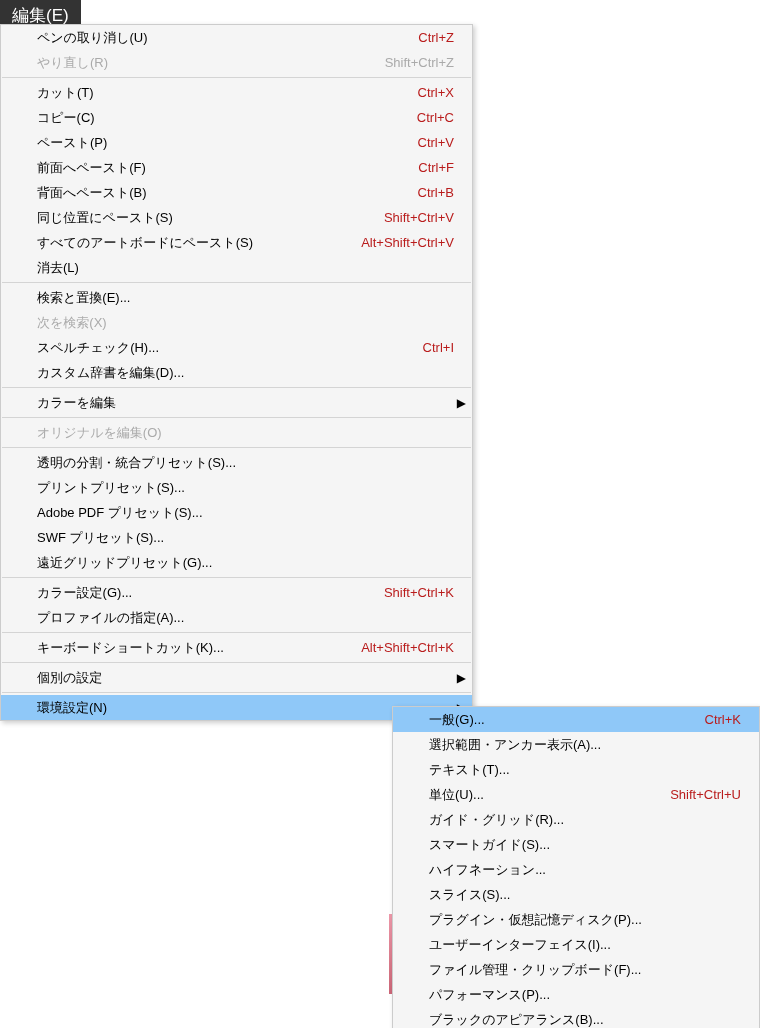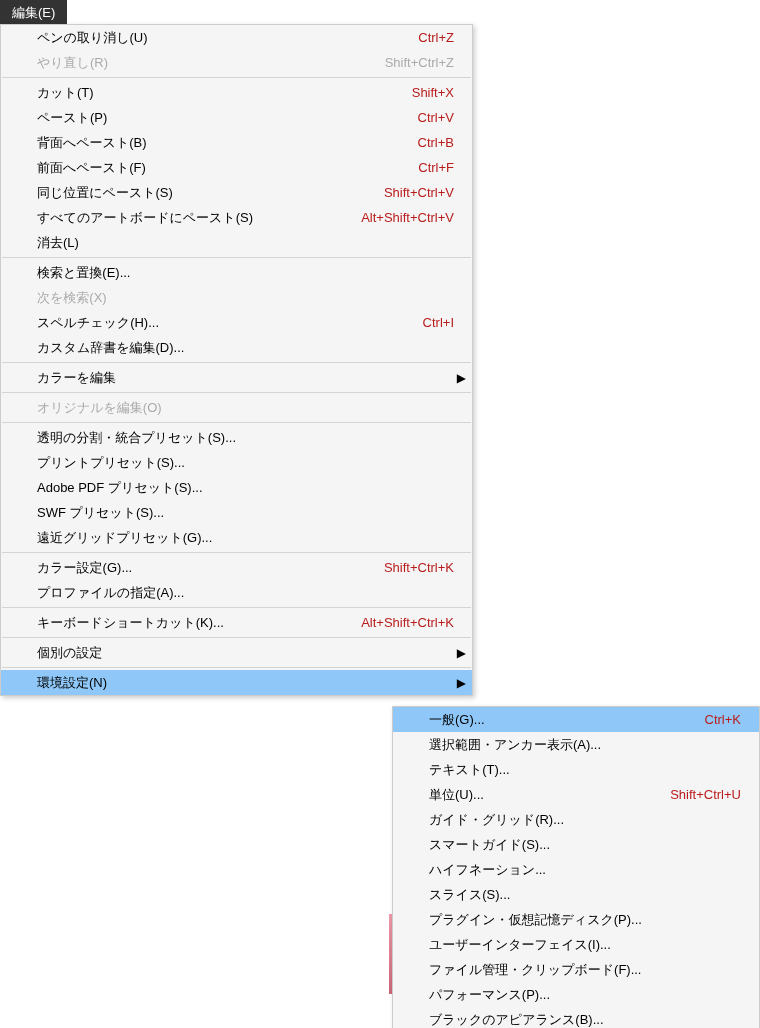--- a/index.html
+++ b/index.html
@@ -1,17 +1,17 @@
 <!DOCTYPE html>
 <html><head>
   <meta charset="utf-8">
   <style>
     * { margin: 0; padding: 0; box-sizing: border-box; }
     body { font-family: "Yu Gothic UI", "Meiryo", sans-serif; font-size: 13px; width: 760px; height: 1028px; background: #fff; color: #000; position: relative; }
-    .menubar-btn { display: inline-block; background: #333; color: #fff; padding: 4px 12px; font-size: 13px; }
+    .menubar-btn { display: inline-block; background: #333; color: #fff; padding: 4px 12px; font-size: 17px; }
     .menu { position: absolute; left: 0; top: 24px; width: 473px; background: #f5f5f5; border: 1px solid #ccc; box-shadow: 2px 2px 5px rgba(0,0,0,0.2); }
     .menu-item { display: flex; align-items: center; padding: 4px 14px 4px 36px; height: 25px; position: relative; }
     .menu-item.disabled { color: #aaa; gap: 40px; }
     .menu-item.selected { background: #8fc8f8; }
     .menu-item .label { flex: 1; white-space: nowrap; }
     .menu-item .shortcut { color: #b91c1c; margin-left: auto; padding-right: 4px; }
     .menu-item.disabled .shortcut { color: #aaa; }
     .menu-item .chevron { position: absolute; right: 6px; font-size: 12px; }
     .sep { border-top: 1px solid #d4d4d4; margin: 2px 1px; }
     .submenu { position: absolute; left: 392px; top: 706px; width: 368px; background: #f5f5f5; border: 1px solid #ccc; box-shadow: 2px 2px 5px rgba(0,0,0,0.2); }
@@ -32,33 +32,37 @@
   </div>
   <div class="menu-item disabled">
     <span class="label">やり直し(R)</span>
     <span class="shortcut">Shift+Ctrl+Z</span>
   </div>
 
   <div class="sep"></div>
 
   <div class="menu-item">
     <span class="label">カット(T)</span>
-    <span class="shortcut">Shift+X</span>
+    <span class="shortcut">Ctrl+X</span>
+  </div>
+  <div class="menu-item">
+    <span class="label">コピー(C)</span>
+    <span class="shortcut">Ctrl+C</span>
   </div>
   <div class="menu-item">
     <span class="label">ペースト(P)</span>
     <span class="shortcut">Ctrl+V</span>
   </div>
   <div class="menu-item">
+    <span class="label">前面へペースト(F)</span>
+    <span class="shortcut">Ctrl+F</span>
+  </div>
+  <div class="menu-item">
     <span class="label">背面へペースト(B)</span>
     <span class="shortcut">Ctrl+B</span>
-  </div>
-  <div class="menu-item">
-    <span class="label">前面へペースト(F)</span>
-    <span class="shortcut">Ctrl+F</span>
   </div>
   <div class="menu-item">
     <span class="label">同じ位置にペースト(S)</span>
     <span class="shortcut">Shift+Ctrl+V</span>
   </div>
   <div class="menu-item">
     <span class="label">すべてのアートボードにペースト(S)</span>
     <span class="shortcut">Alt+Shift+Ctrl+V</span>
   </div>
   <div class="menu-item">

